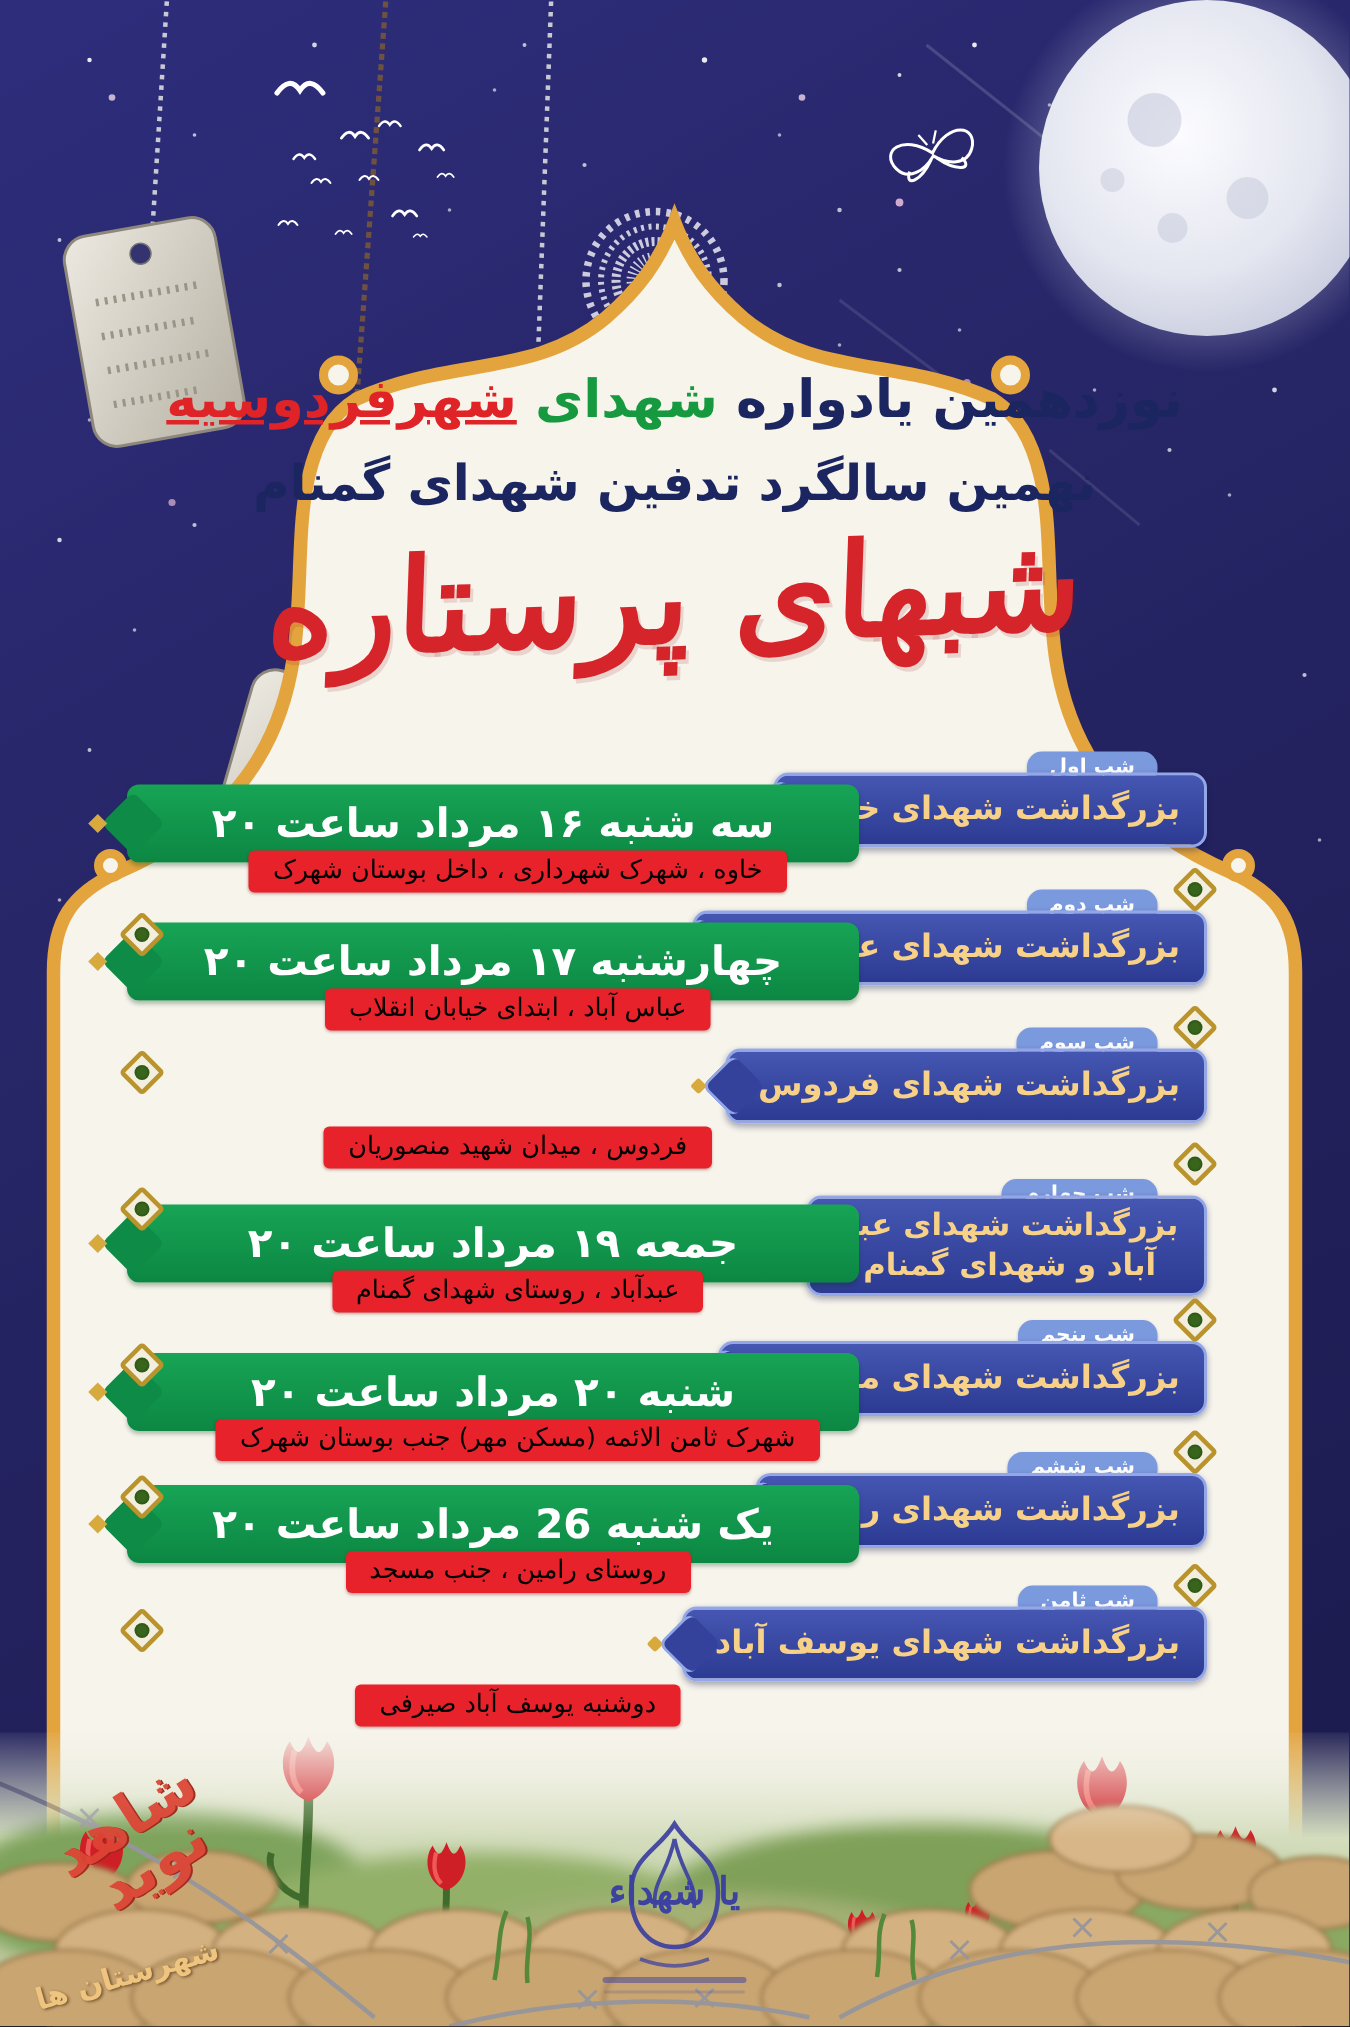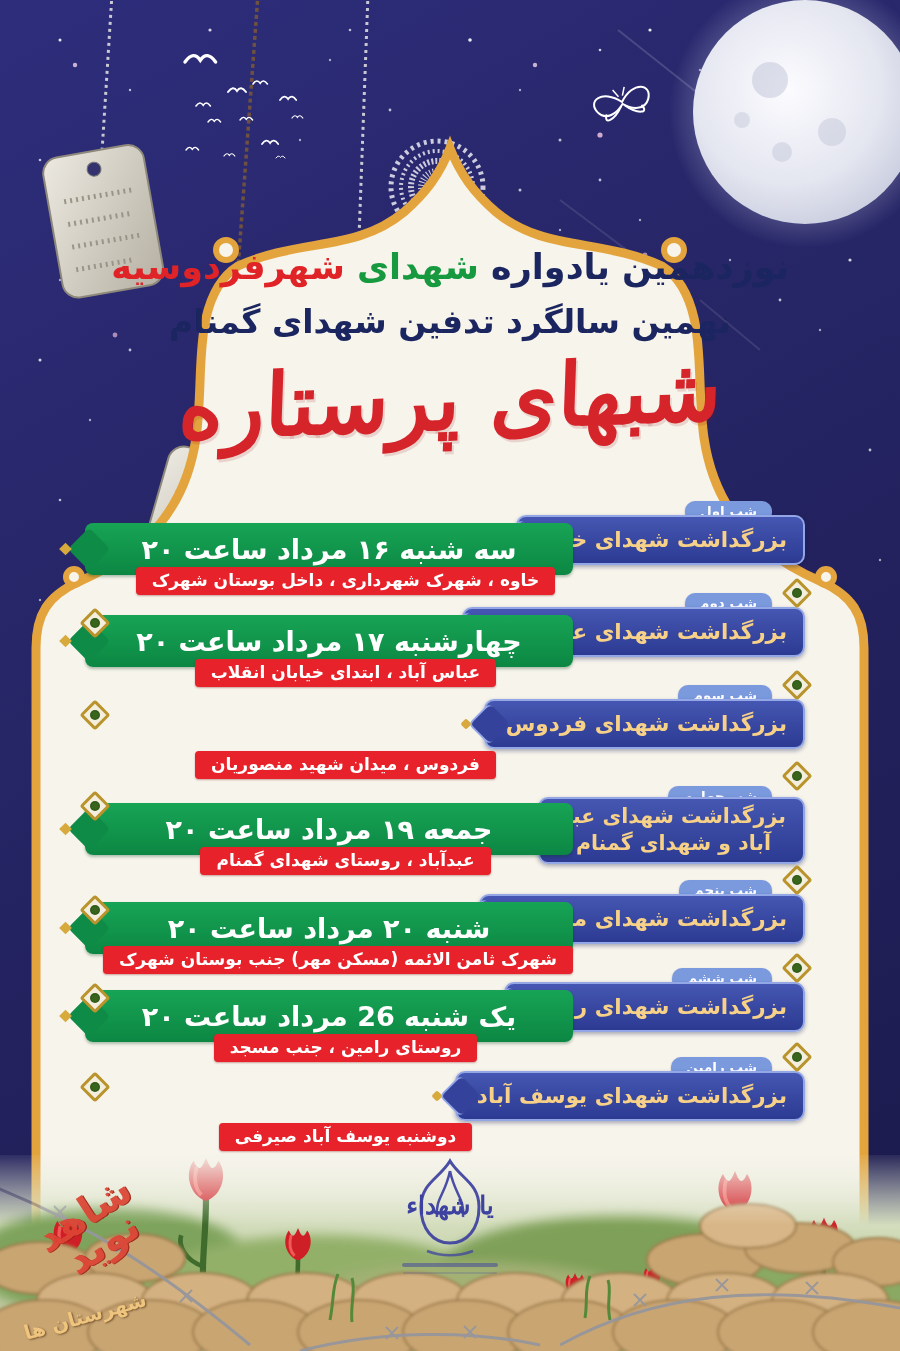--- a/index.html
+++ b/index.html
@@ -9,21 +9,21 @@
     font-family:"DejaVu Sans","Liberation Sans",sans-serif;
     background:linear-gradient(150deg,#2e2d7c 0%,#272668 35%,#201f58 70%,#1b1a4c 100%);
   }
   .bg-svg{position:absolute;inset:0;z-index:1;}
   .content{position:absolute;inset:0;z-index:2;}
 
   
   .title-1{position:absolute;top:247px;left:0;width:100%;text-align:center;
     font-size:35px;font-weight:900;color:#1b255f;letter-spacing:-.5px;}
   .title-1 .t-green{color:#17993f;text-align:right;}
-  .title-1 .t-red{color:#e02327;}
+  .title-1 .t-red{color:#e02327;text-decoration:underline;}
   .title-2{position:absolute;top:302px;left:0;width:100%;text-align:center;
     font-size:33px;font-weight:900;color:#1b255f;}
   .main-title{position:absolute;top:348px;left:0;width:100%;text-align:center;
     font-family:"DejaVu Serif","Liberation Serif",serif;
     font-size:86px;font-weight:700;color:#d6242b;
     transform:rotate(-2deg) skewX(-4deg);
     text-shadow:2px 3px 0 rgba(150,20,20,.14);}
 
   
   .events{position:absolute;top:500px;left:0;width:100%;}
@@ -54,43 +54,43 @@
     display:flex;align-items:center;justify-content:center;border-radius:8px;
     background:linear-gradient(#17a455,#0c8743);
     box-shadow:0 2px 3px rgba(0,60,20,.3);
     color:#fff;font-size:27px;font-weight:700;white-space:nowrap;}
   .green-bar::before{content:'';position:absolute;left:-11px;top:50%;
     width:30px;height:30px;transform:translateY(-50%) rotate(45deg);
     background:#0e8b46;border-radius:5px;}
   .green-bar::after{content:'';position:absolute;left:-24px;top:50%;
     width:9px;height:9px;transform:translateY(-50%) rotate(45deg);background:#d8a93c;}
   .red-wrap{position:absolute;left:85px;top:67px;width:488px;text-align:center;}
-  .red-bar{display:inline-block;background:#e7222a;color:#ffffff;
-    font-size:17px;font-weight:700;padding:3px 16px 5px;border-radius:4px;
+  .red-bar{display:inline-block;background:#e7222a;color:#000000;
+    font-size:17px;font-weight:400;padding:3px 16px 5px;border-radius:4px;
     box-shadow:0 1px 2px rgba(120,0,0,.35);white-space:nowrap;margin-left:33px;}
 
   
   .event-row:nth-child(4) .night-pill{top:11px;}
   .event-row:nth-child(4) .banner{top:22px;width:235px;white-space:normal;
     text-align:center;font-size:20.5px;line-height:1.3;padding:4px 12px 6px 16px;}
   .event-row:nth-child(4) .green-bar{top:28px;}
   .event-row:nth-child(4) .red-wrap{top:72px;}
 
   
   .orn{position:absolute;width:30px;height:30px;z-index:3;}
   .orn::before{content:'';position:absolute;inset:4px;transform:rotate(45deg);
     background:#f3eede;border:3px solid #b9942c;border-radius:3px;}
   .orn::after{content:'';position:absolute;inset:10px;border-radius:50%;
     background:radial-gradient(circle,#38641c 40%,#1e4a0f 100%);}
   .orn-left{left:80px;bottom:-46px;}
   .orn-right{right:88px;bottom:-16px;}
   .event-row:nth-child(7) .orn{display:none;}
 
   
-  .logo{position:absolute;left:50%;top:1155px;transform:translateX(-50%);
+  .logo{position:absolute;left:50%;top:1210px;transform:translateX(-50%);
     width:150px;height:132px;text-align:center;z-index:3;}
   .logo-svg{position:absolute;inset:0;}
   .logo-callig{position:absolute;left:0;right:0;top:36px;
     font-family:"DejaVu Serif","Liberation Serif",serif;
     font-size:25px;font-weight:700;color:#3d41a0;}
   .logo-caption-bar{position:absolute;left:27px;top:108px;width:96px;height:4px;
     border-radius:2px;background:#3d41a0;opacity:.5;
     box-shadow:0 8px 0 -1px rgba(61,65,160,.4);}
 
   
@@ -421,21 +421,21 @@
     <span class="night-pill">شب ششم</span>
     <div class="banner">بزرگداشت شهدای رامین</div>
     <div class="green-bar">یک شنبه 26 مرداد ساعت ۲۰</div>
     <div class="red-wrap">
       <span class="red-bar">روستای رامین ، جنب مسجد</span>
     </div>
     <span class="orn orn-left"></span>
     <span class="orn orn-right"></span>
   </div>
         <div class="event-row">
-    <span class="night-pill">شب رامین</span>
+    <span class="night-pill">شب ثامن</span>
     <div class="banner">بزرگداشت شهدای یوسف آباد</div>
     <div class="red-wrap">
       <span class="red-bar">دوشنبه یوسف آباد صیرفی</span>
     </div>
 
   </div>
       </div>
 
     <div class="logo">
       <svg class="logo-svg" width="150" height="132" viewBox="0 0 150 132">

